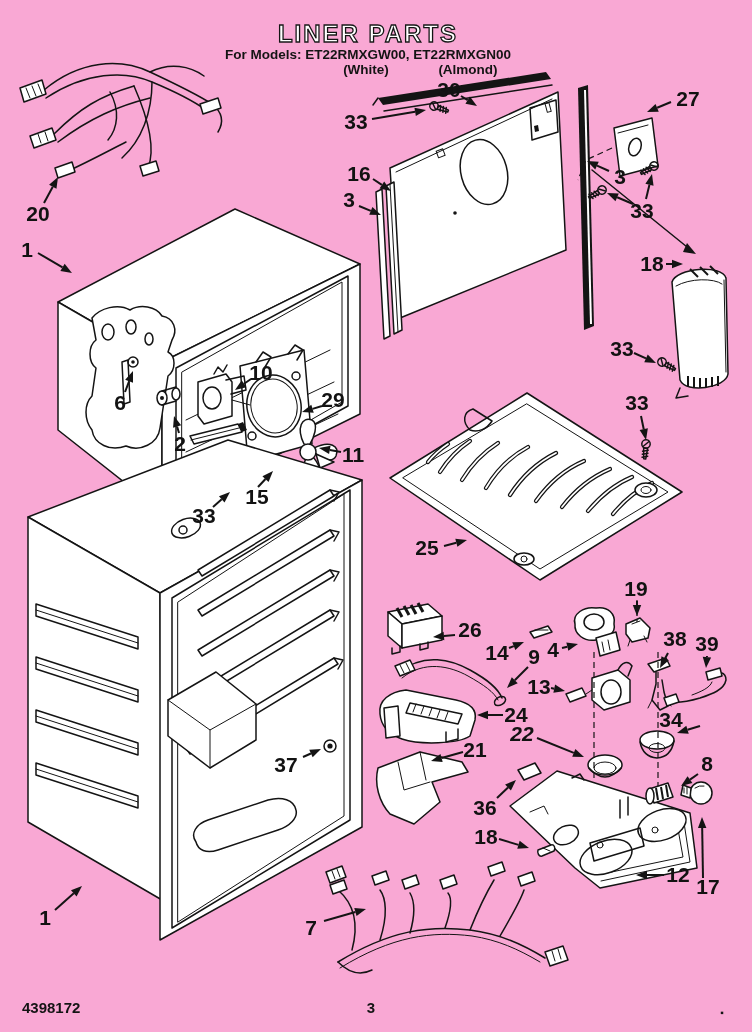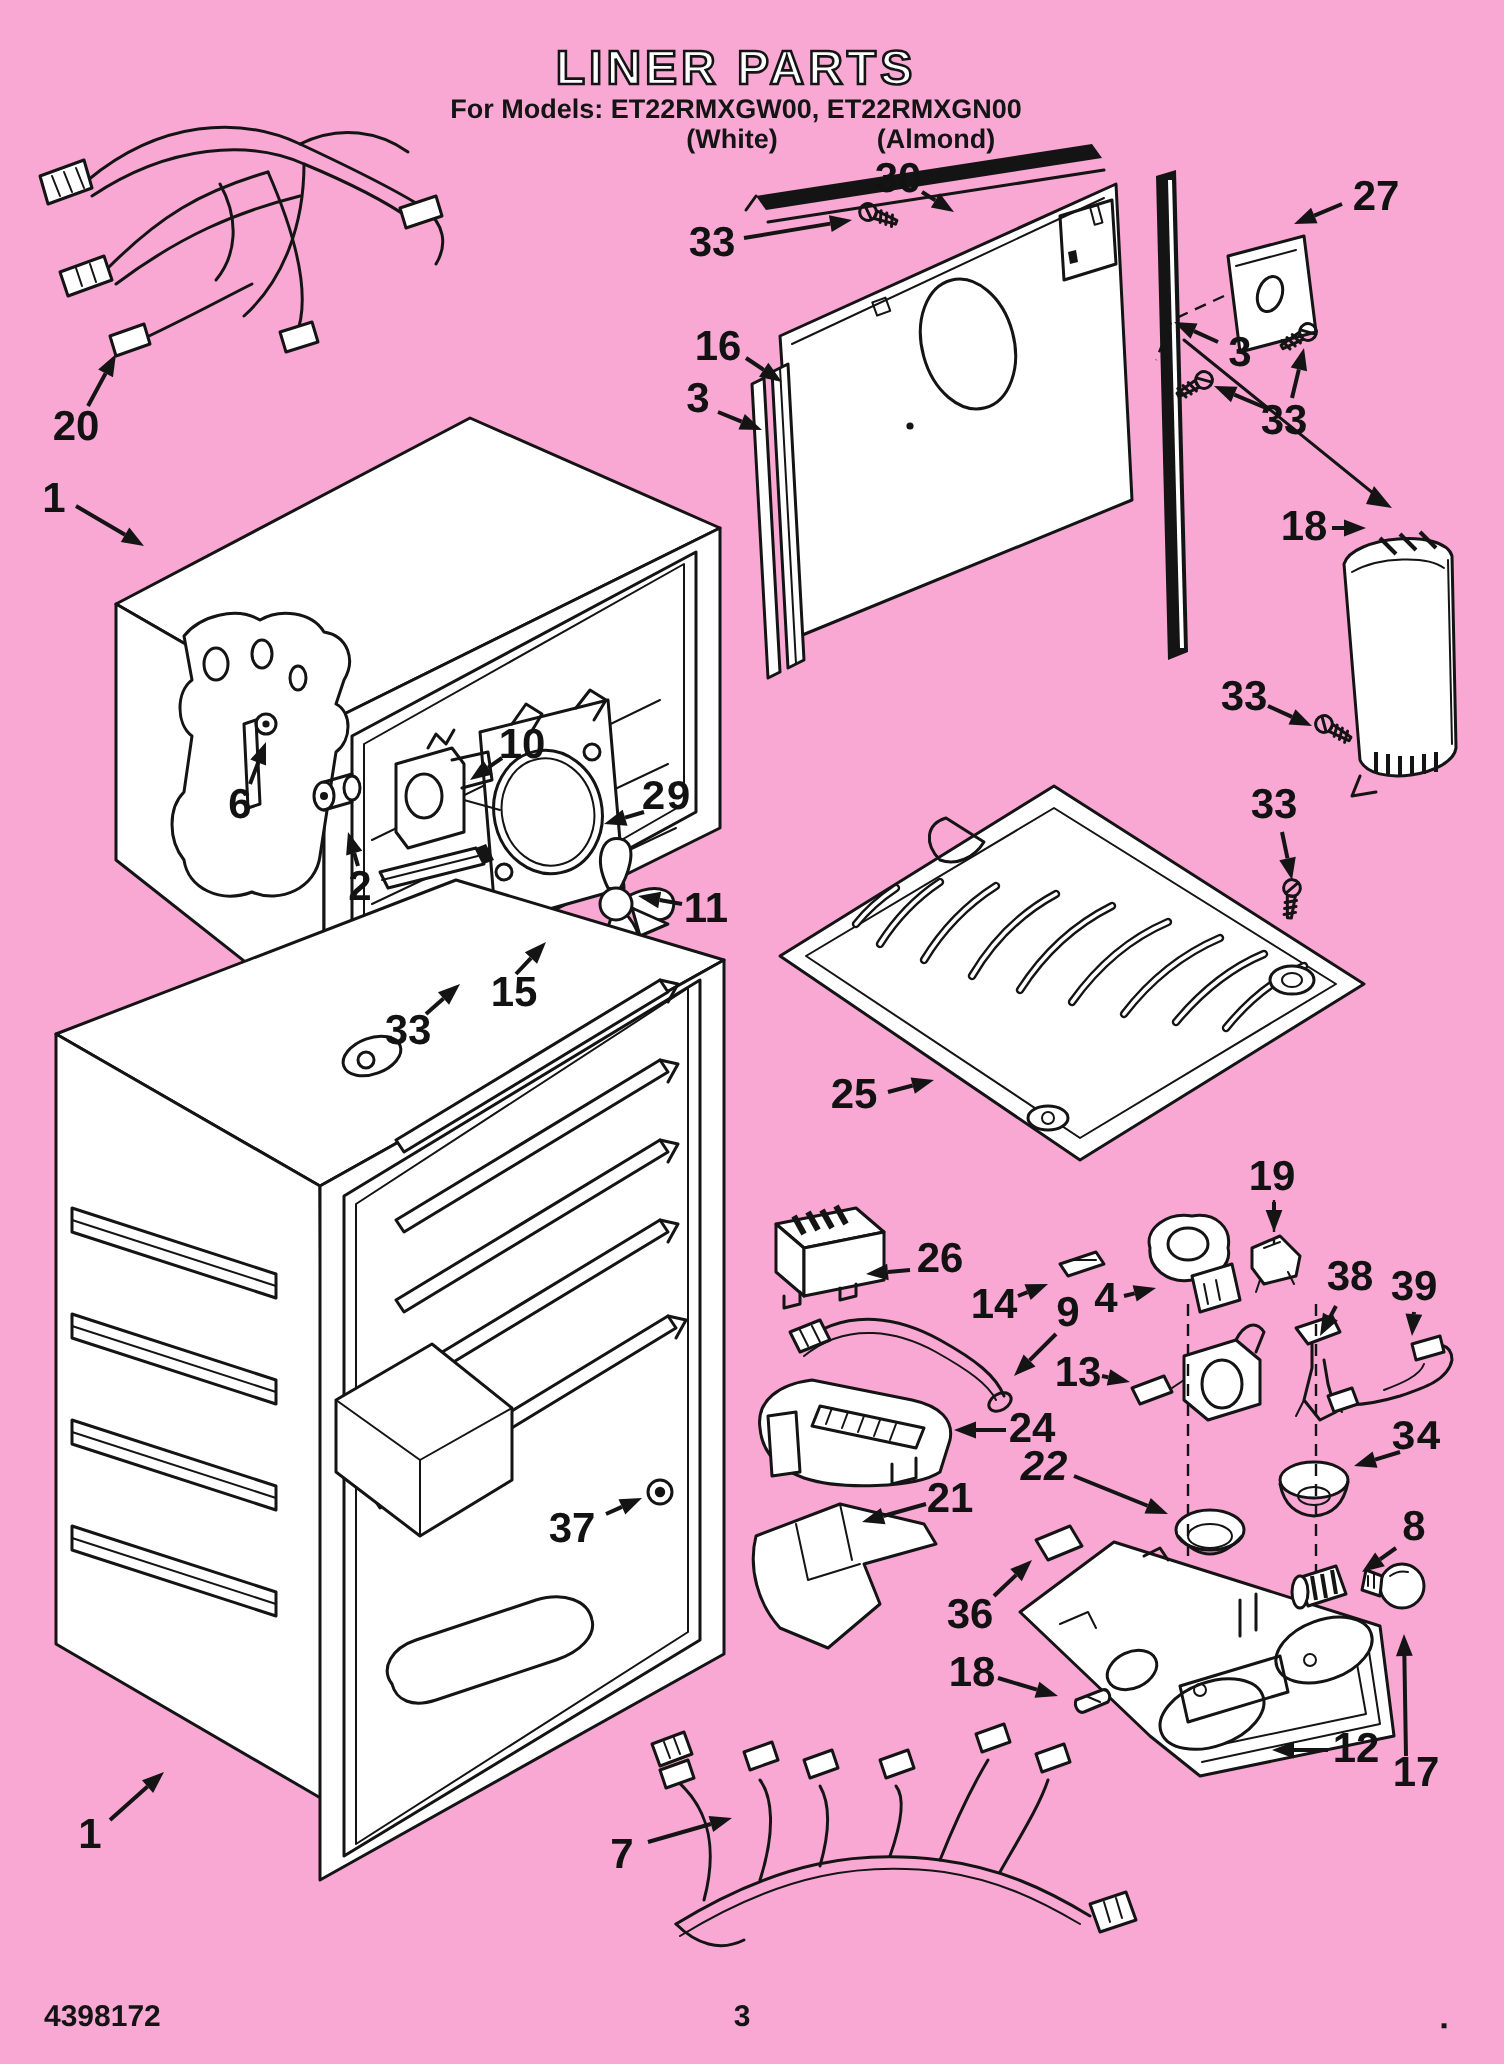--- a/index.html
+++ b/index.html
@@ -500,38 +500,38 @@
       <div class="callout" style="left: 349px; top: 200px;">3</div>
       <div class="callout" style="left: 688px; top: 99px;">27</div>
       <div class="callout" style="left: 620px; top: 177px;">3</div>
       <div class="callout" style="left: 642px; top: 211px;">33</div>
       <div class="callout" style="left: 652px; top: 264px;">18</div>
       <div class="callout" style="left: 622px; top: 349px;">33</div>
       <div class="callout" style="left: 637px; top: 403px;">33</div>
       <div class="callout" style="left: 427px; top: 548px;">25</div>
       <div class="callout" style="left: 120px; top: 403px;">6</div>
       <div class="callout" style="left: 261px; top: 373px;">10</div>
-      <div class="callout" style="left: 333px; top: 400px; font-family: Liberation Mono, monospace;">29</div>
+      <div class="callout" style="left: 333px; top: 400px;">29</div>
       <div class="callout" style="left: 180px; top: 444px;">2</div>
       <div class="callout" style="left: 353px; top: 455px; text-align: center;">11</div>
       <div class="callout" style="left: 257px; top: 497px;">15</div>
       <div class="callout" style="left: 204px; top: 516px;">33</div>
       <div class="callout" style="left: 286px; top: 765px; text-align: right;">37</div>
       <div class="callout" style="left: 470px; top: 630px;">26</div>
       <div class="callout" style="left: 497px; top: 653px;">14</div>
       <div class="callout" style="left: 534px; top: 657px;">9</div>
       <div class="callout" style="left: 553px; top: 650px;">4</div>
       <div class="callout" style="left: 636px; top: 589px;">19</div>
       <div class="callout" style="left: 539px; top: 687px;">13</div>
       <div class="callout" style="left: 675px; top: 639px;">38</div>
       <div class="callout" style="left: 707px; top: 644px;">39</div>
       <div class="callout" style="left: 516px; top: 715px;">24</div>
       <div class="callout" style="left: 475px; top: 750px;">21</div>
       <div class="callout" style="left: 522px; top: 734px; font-style: italic;">22</div>
-      <div class="callout" style="left: 708px; top: 720px; font-family: Liberation Mono, monospace;">34</div>
+      <div class="callout" style="left: 671px; top: 720px;">34</div>
       <div class="callout" style="left: 707px; top: 764px;">8</div>
       <div class="callout" style="left: 485px; top: 808px;">36</div>
       <div class="callout" style="left: 486px; top: 837px;">18</div>
       <div class="callout" style="left: 678px; top: 875px;">12</div>
       <div class="callout" style="left: 708px; top: 887px;">17</div>
       <div class="callout" style="left: 311px; top: 928px;">7</div>
       <div class="callout" style="left: 45px; top: 918px;">1</div>
     </div>
 
 </div>

